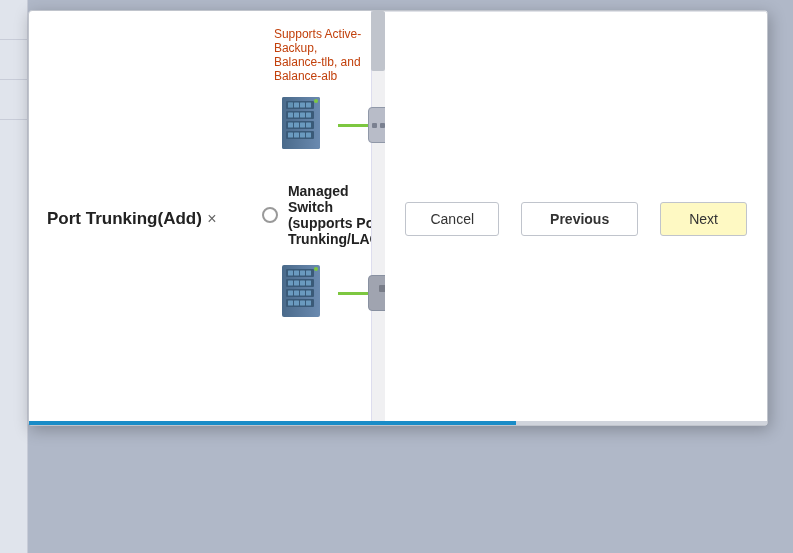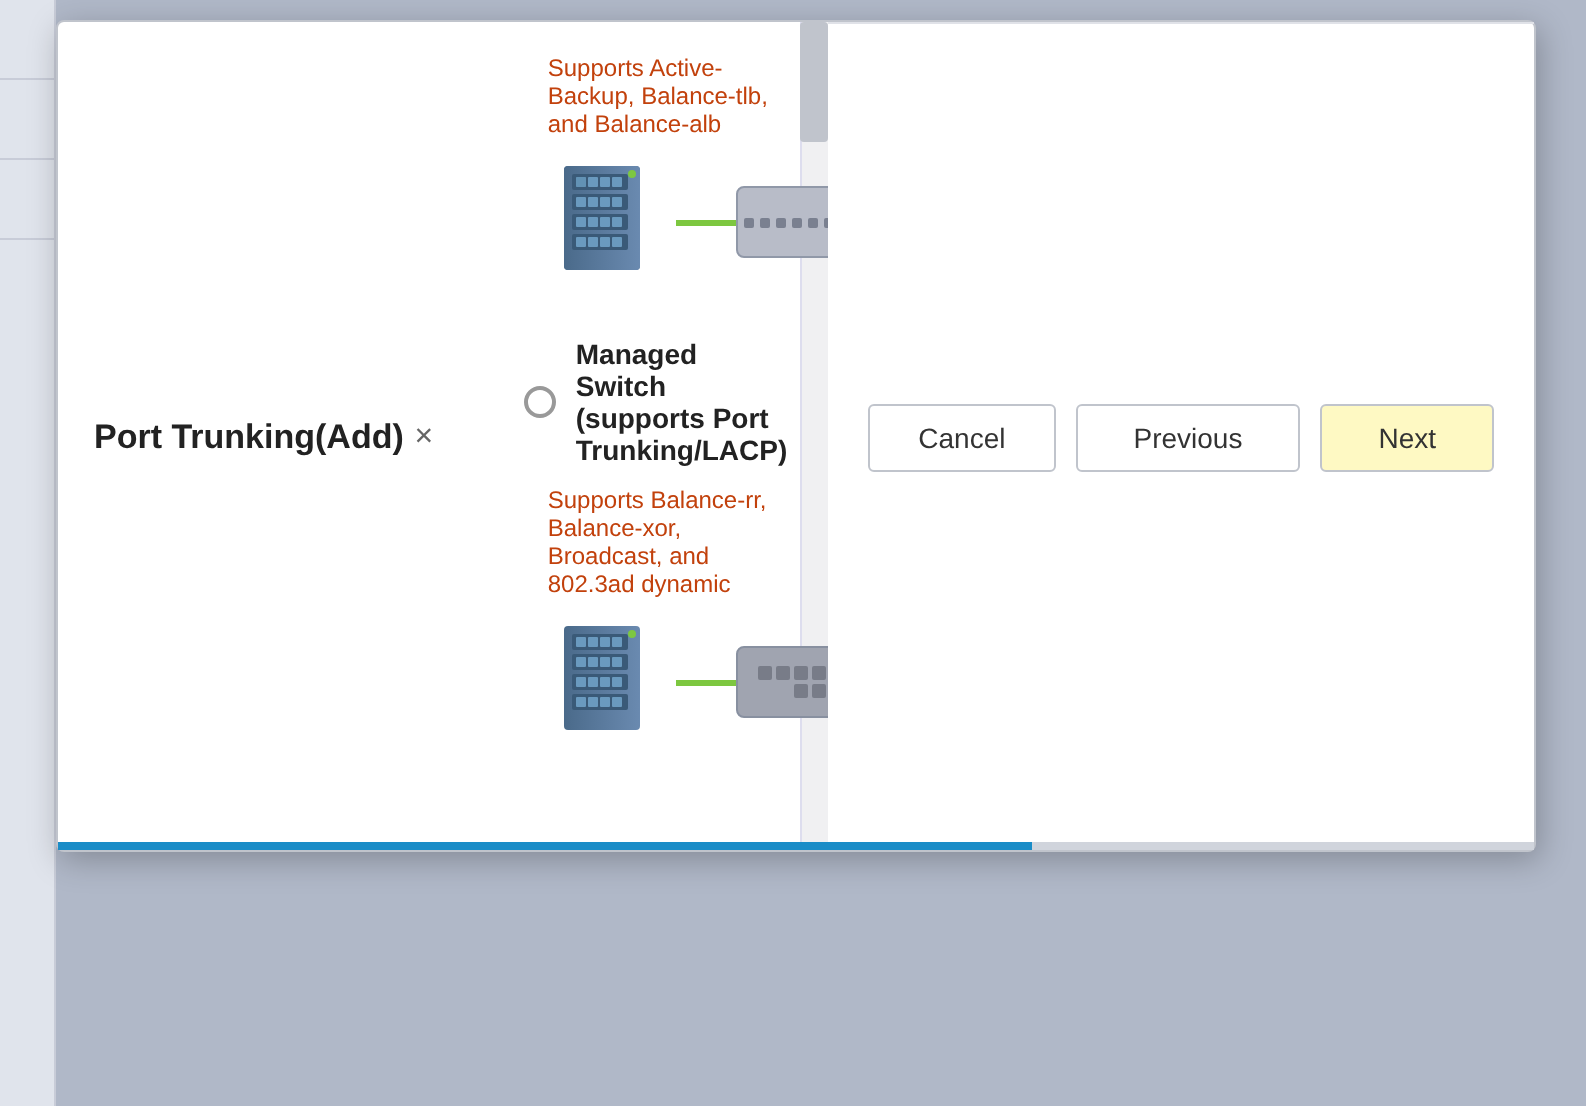--- a/index.html
+++ b/index.html
@@ -238,21 +238,21 @@
       height: 60px;
       flex-shrink: 0;
     }
 
     
     .dialog-footer {
       border-top: 1px solid #e0e2e8;
       padding: 10px 20px;
       display: flex;
       align-items: center;
-      gap: 10px;
+      gap: 22px;
       flex-shrink: 0;
     }
 
     .btn-cancel {
       padding: 8px 24px;
       background: #fff;
       border: 1px solid #c0c4cc;
       border-radius: 3px;
       font-size: 14px;
       color: #333;
@@ -267,20 +267,21 @@
     }
 
     .btn-previous {
       padding: 8px 28px;
       background: #fff;
       border: 1px solid #c0c4cc;
       border-radius: 3px;
       font-size: 14px;
       color: #333;
       cursor: pointer;
+      font-weight: bold;
     }
 
     .btn-next {
       padding: 8px 28px;
       background: #fef9c3;
       border: 1px solid #c0c4cc;
       border-radius: 3px;
       font-size: 14px;
       color: #333;
       cursor: pointer;
@@ -410,21 +411,20 @@
             <rect x="20" y="38" width="30" height="4" rx="1" fill="#b0bcc8"></rect>
           </svg>
         </div>
       </div>
 
       <div class="option-block">
         <div class="option-header unselected">
           <div class="radio-btn unchecked"></div>
           <span class="option-label">Managed Switch (supports Port Trunking/LACP)</span>
         </div>
-        <div class="option-desc">Supports Balance-rr, Balance-xor, Broadcast, and 802.3ad dynamic</div>
 
         <div class="diagram">
 
           <svg class="nas-icon" viewBox="0 0 64 64">
             <defs>
               <linearGradient id="nas-grad2" x1="0" y1="0" x2="1" y2="0">
                 <stop offset="0%" stop-color="#4a6a8a"></stop>
                 <stop offset="100%" stop-color="#6a8ab0"></stop>
               </linearGradient>
             </defs>

